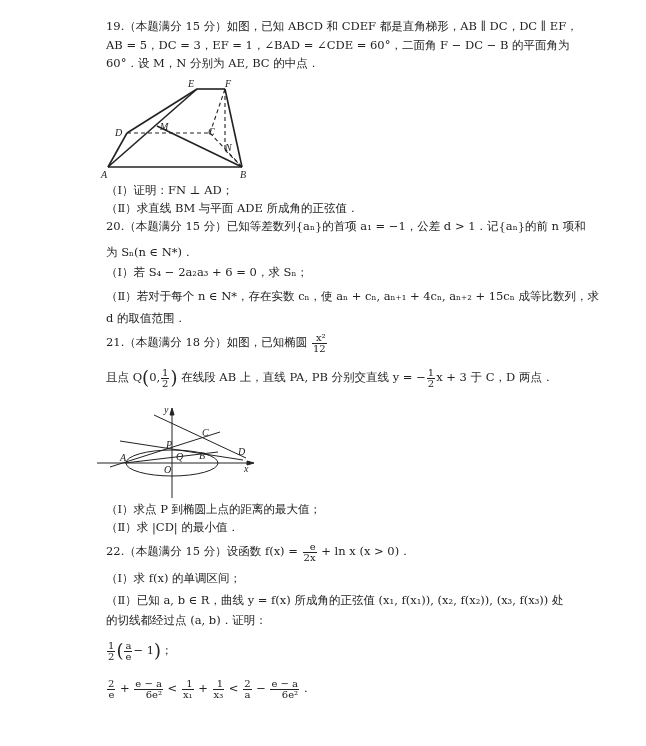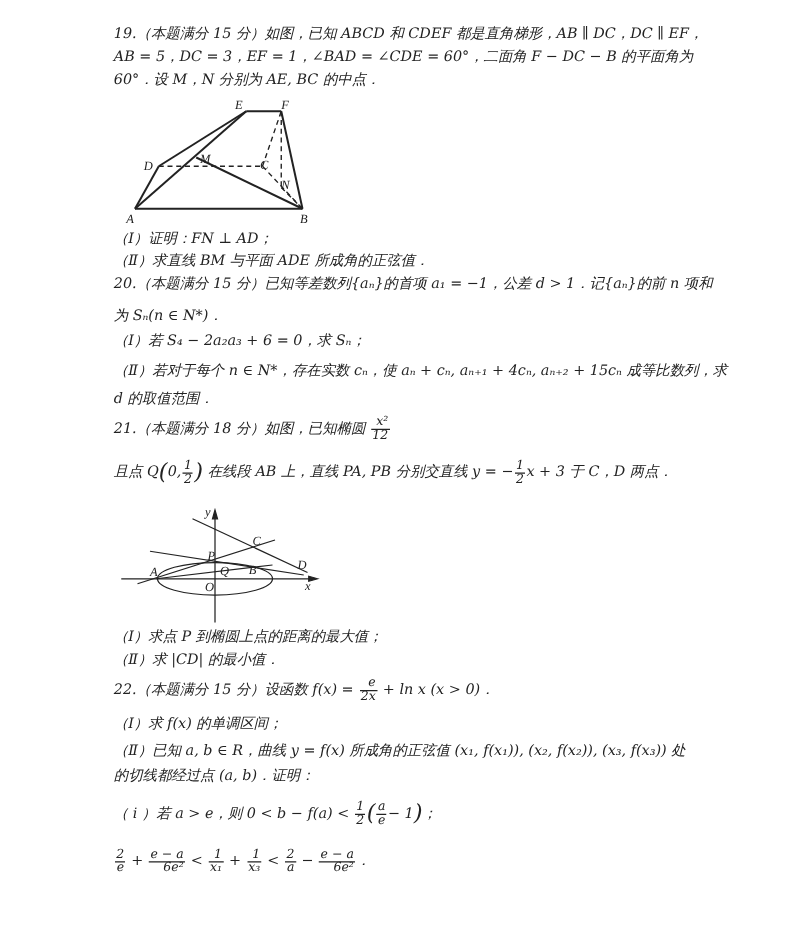--- a/index.html
+++ b/index.html
@@ -1,18 +1,18 @@
 <!DOCTYPE html>
 <html><head>
 <meta charset="utf-8">
 <style>
   html, body { margin: 0; padding: 0; background: #ffffff; }
   body { width: 646px; height: 746px; position: relative; overflow: hidden;
          font-family: "DejaVu Serif", "Liberation Serif", serif; color: #222; }
-  .line { position: absolute; left: 91px; white-space: nowrap; font-size: 11.5px; line-height: 14px; font-style: italic; }
+  .line { position: absolute; left: 106px; white-space: nowrap; font-size: 11.5px; line-height: 14px; }
   .frac { display: inline-block; vertical-align: middle; text-align: right; font-size: 10px; line-height: 10px; margin: 0 1px; }
   .frac > span { display: block; padding: 0 1px; }
   .frac > span.num { border-bottom: 1px solid #222; }
   .big { font-size: 18px; vertical-align: middle; }
   svg.fig { position: absolute; }
   svg text { font-family: "Liberation Serif", "DejaVu Serif", serif; font-style: italic; font-size: 10px; fill: #222; }
 </style>
 </head>
 <body>
 
@@ -102,21 +102,20 @@
 <div class="line" style="top:538px; line-height:26px">
   <span>22.（本题满分 15 分）设函数 f(x) =</span>
   <span class="frac"><span class="num">e</span><span>2x</span></span>
   <span>+ ln x (x &gt; 0)．</span>
 </div>
 <div class="line" style="top:571px">（Ⅰ）求 f(x) 的单调区间；</div>
 <div class="line" style="top:593px">（Ⅱ）已知 a, b ∈ R，曲线 y = f(x) 所成角的正弦值 (x₁, f(x₁)), (x₂, f(x₂)), (x₃, f(x₃)) 处</div>
 <div class="line" style="top:613px">的切线都经过点 (a, b)．证明：</div>
 
 <div class="line" style="top:637px; line-height:26px">
-  <span>（ i ）若 a &gt; e，则 0 &lt; b − f(a) &lt;</span>
   <span class="frac"><span class="num">1</span><span>2</span></span><span class="big">(</span><span class="frac"><span class="num">a</span><span>e</span></span><span>− 1</span><span class="big">)</span><span>；</span>
 </div>
 
 <div class="line" style="top:675px; line-height:26px">
   <span class="frac"><span class="num">2</span><span>e</span></span>
   <span>+</span>
   <span class="frac"><span class="num">e − a</span><span>6e²</span></span>
   <span>&lt;</span>
   <span class="frac"><span class="num">1</span><span>x₁</span></span>
   <span>+</span>

